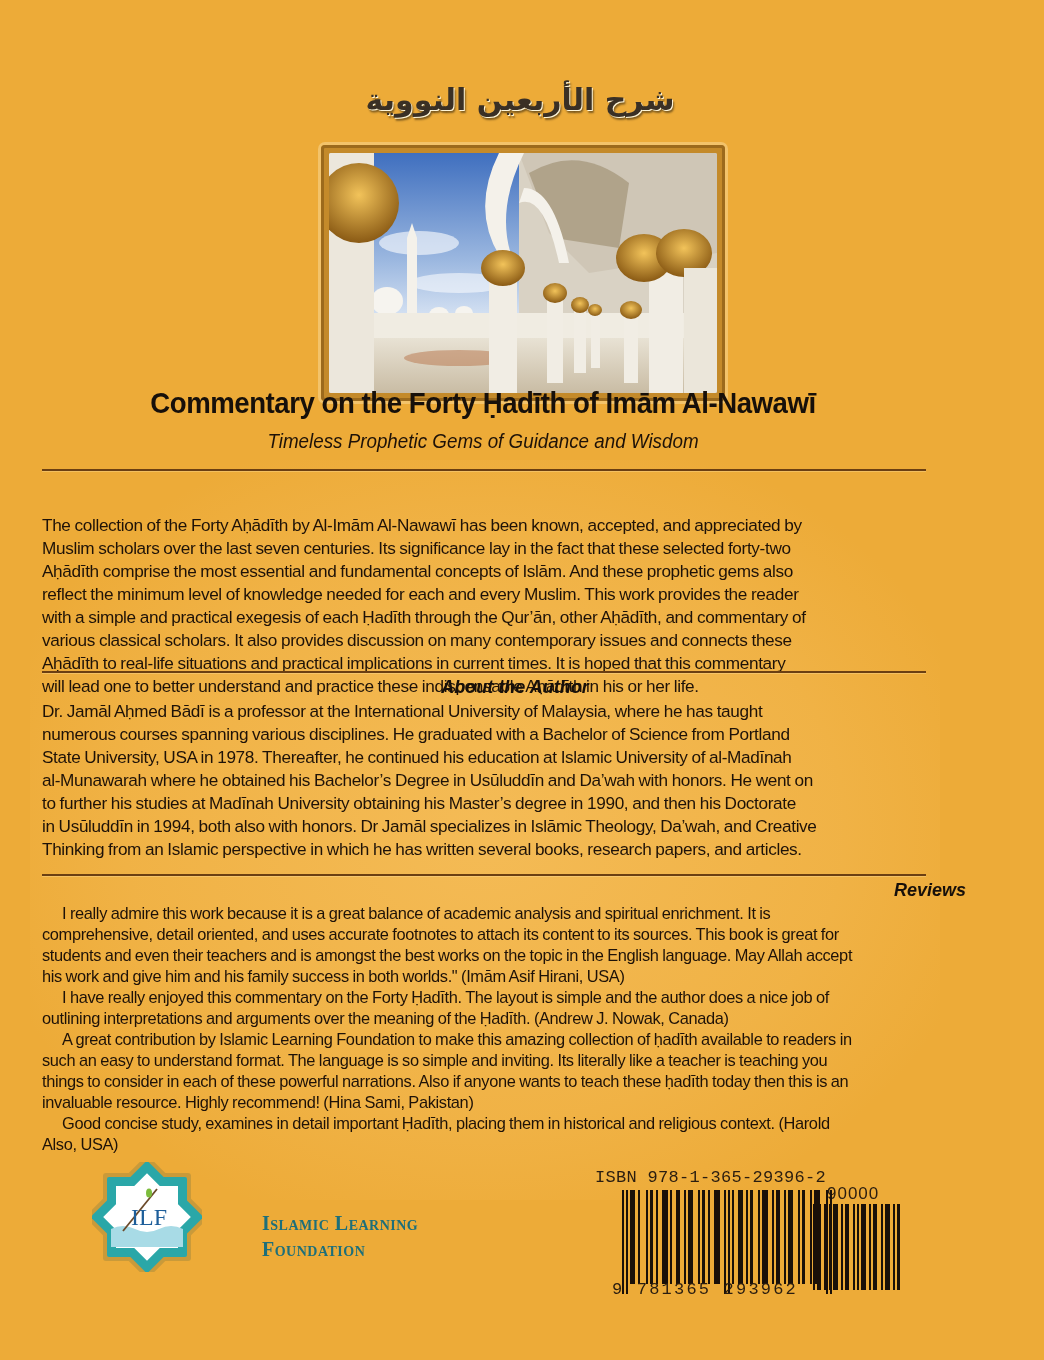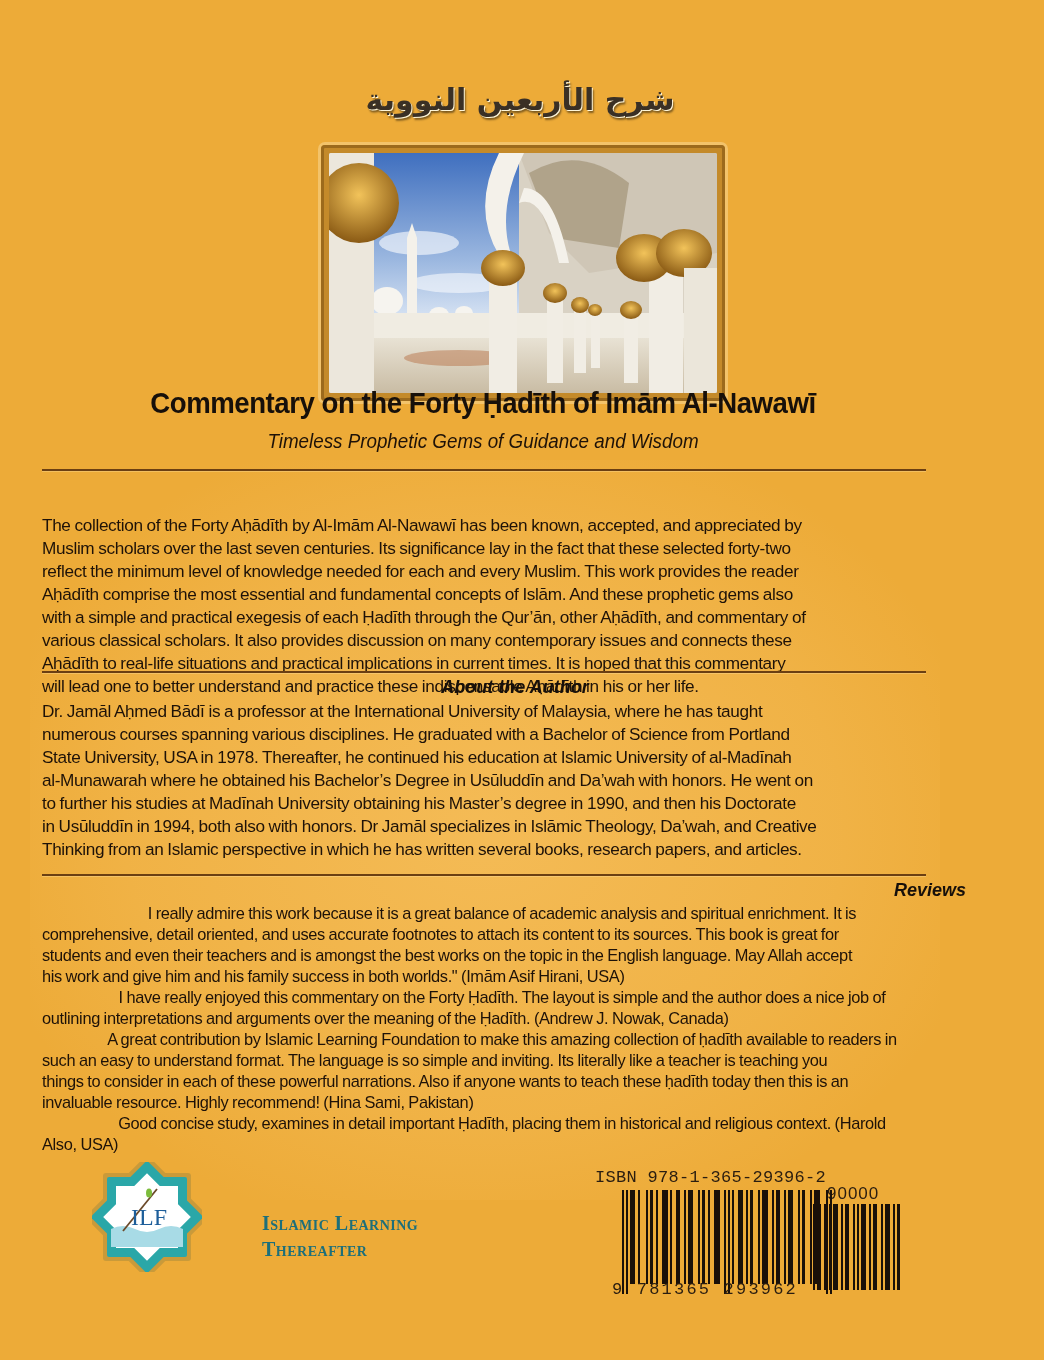--- a/index.html
+++ b/index.html
@@ -55,21 +55,21 @@
     font-size: 17.2px; line-height: 23px; color: #1e1208;
     font-family: "Liberation Sans", "DejaVu Sans", sans-serif;
     letter-spacing: -0.35px; word-spacing: -0.5px;
   }
   .para .line { display: block; white-space: nowrap; }
   .heading {
     position: absolute; left: 0; width: 966px; text-align: center;
     font-family: "Liberation Sans", "DejaVu Sans", sans-serif;
     font-style: italic; font-weight: bold; font-size: 18px; color: #17100a;
   }
-  .indent { padding-left: 20px; text-align: center; }
+  .indent { padding-left: 20px; }
 
   .logo {
     position: absolute; left: 92px; top: 1162px; width: 110px; height: 110px;
   }
   .logo svg { width: 100%; height: 100%; display: block; }
   .foundation {
     position: absolute; left: 262px; top: 1210px; width: 240px;
     text-align: left; color: #1d6f7a;
     font-family: "Liberation Serif", "DejaVu Serif", serif;
     font-weight: bold; font-size: 20px; line-height: 26px; letter-spacing: 0.5px;
@@ -161,22 +161,22 @@
 </div>
 
 <div class="title">Commentary on the Forty Ḥadīth of Imām Al-Nawawī</div>
 <div class="subtitle">Timeless Prophetic Gems of Guidance and Wisdom</div>
 
 <div class="rule" style="top:469px;"></div>
 
 <div class="para" style="top:474px;margin-top:40px;">
   <span class="line">The collection of the Forty Aḥādīth by Al-Imām Al-Nawawī has been known, accepted, and appreciated by</span>
   <span class="line">Muslim scholars over the last seven centuries. Its significance lay in the fact that these selected forty-two</span>
+  <span class="line">Aḥādīth comprise the most essential and fundamental concepts of Islām. And these prophetic gems also</span>
   <span class="line"> reflect the minimum level of knowledge needed for each and every Muslim. This work provides the reader</span>
-  <span class="line">Aḥādīth comprise the most essential and fundamental concepts of Islām. And these prophetic gems also</span>
   <span class="line">with a simple and practical exegesis of each Ḥadīth through the Qur’ān, other Aḥādīth, and commentary of</span>
   <span class="line">various classical scholars. It also provides discussion on many contemporary issues and connects these</span>
   <span class="line">Aḥādīth to real-life situations and practical implications in current times. It is hoped that this commentary</span>
   <span class="line">will lead one to better understand and practice these indispensable Aḥādīth  in his or her life.</span>
 </div>
 
 <div class="rule" style="top:671px;"></div>
 
 <div class="heading" style="top:677px;margin-left:32px;">About the Author</div>
 
@@ -227,21 +227,21 @@
       <path d="M-36 12 Q-24 6 -12 12 T12 12 T36 12 L36 30 L-36 30 Z" fill="#a8dbe6"></path>
       <line x1="-24" y1="14" x2="10" y2="-28" stroke="#6b4a2a" stroke-width="1.8"></line>
       <ellipse cx="2" cy="-24" rx="3" ry="4.5" fill="#7cbc3c"></ellipse>
       <text x="2" y="8" text-anchor="middle" font-family="Liberation Serif, DejaVu Serif, serif" font-size="24" fill="#1d5e9a">ILF</text>
     </g>
   </svg>
 </div>
 
 <div class="foundation">
   <div>Islamic Learning</div>
-  <div>Thereafter</div>
+  <div>Foundation</div>
 </div>
 
 <div class="isbn-text">ISBN 978-1-365-29396-2</div>
 <div class="addon-text">90000</div>
 
 <div class="barcode">
   <svg viewBox="0 0 214 104" preserveAspectRatio="none">
     <g fill="#1a1008">
       <rect x="0" y="0" width="2" height="104"></rect>
         <rect x="4" y="0" width="2" height="104"></rect>

